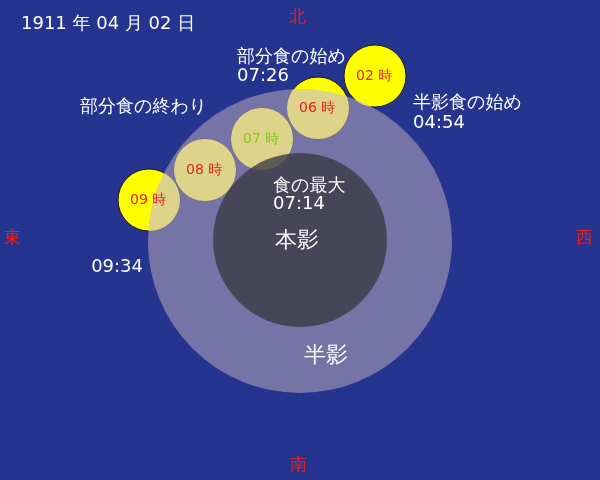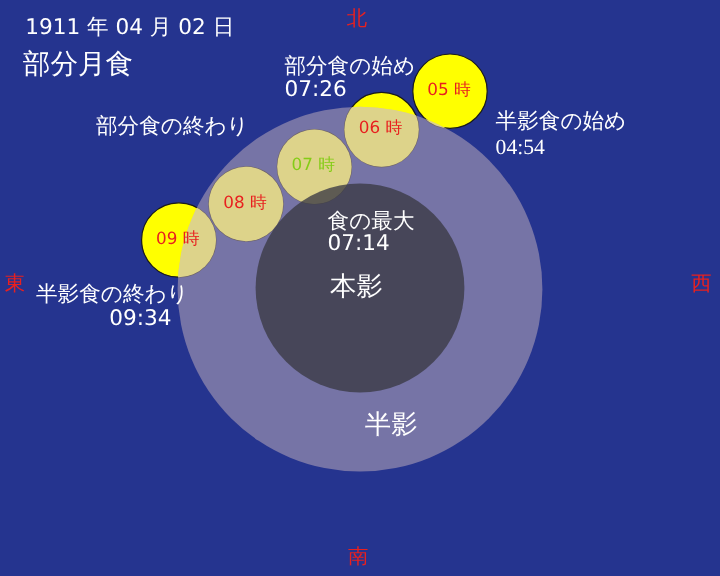--- a/index.html
+++ b/index.html
@@ -34,43 +34,41 @@
       <circle cx="375" cy="76" r="31" fill="#ddd38a"></circle>
       <circle cx="318" cy="108" r="31" fill="#ddd38a"></circle>
       <circle cx="262" cy="139" r="31" fill="#ddd38a"></circle>
       <circle cx="205" cy="170" r="31" fill="#ddd38a"></circle>
       <circle cx="149" cy="200" r="31" fill="#ddd38a"></circle>
     </g>
 
     <circle cx="300" cy="240" r="87" fill="#3a3a44" fill-opacity="0.78"></circle>
   </svg>
 
-  <div class="t" style="left:356px; top:68px; color:#e8201f; font-size:14px;">05 時</div>
+  <div class="t" style="left:356px; top:68px; color:#e8201f; font-size:14px;">02 時</div>
   <div class="t" style="left:299px; top:100px; color:#e8201f; font-size:14px;">06 時</div>
   <div class="t" style="left:243px; top:131px; color:#84cc16; font-size:14px;">07 時</div>
   <div class="t" style="left:186px; top:162px; color:#e8201f; font-size:14px;">08 時</div>
   <div class="t" style="left:130px; top:192px; color:#e8201f; font-size:14px;">09 時</div>
 
   <div class="t" style="left:21px; top:14px; font-size:18px;">1911 年 04 月 02 日</div>
-  <div class="t" style="left:19px; top:43px; font-size:23px;">部分月食</div>
 
   <div class="dir" style="left:289px; top:8px;">北</div>
   <div class="dir" style="left:4px; top:229px;">東</div>
   <div class="dir" style="left:576px; top:229px;">西</div>
   <div class="dir" style="left:290px; top:456px;">南</div>
 
   <div class="t ev" style="left:237px; top:47px;">部分食の始め</div>
   <div class="t ev" style="left:237px; top:66px;">07:26</div>
 
   <div class="t ev" style="left:413px; top:93px;">半影食の始め</div>
-  <div class="t ev" style="left:413px; top:113px;font-family:Liberation Serif, serif;">04:54</div>
+  <div class="t ev" style="left:413px; top:113px;">04:54</div>
 
   <div class="t ev evr" style="left:80px; top:97px; width:112px;">部分食の終わり</div>
 
   <div class="t ev" style="left:273px; top:176px;">食の最大</div>
   <div class="t ev" style="left:273px; top:194px;text-align:center;">07:14</div>
 
-  <div class="t ev evr" style="left:30px; top:237px; width:114px;">半影食の終わり</div>
   <div class="t ev evr" style="left:30px; top:257px; width:113px;">09:34</div>
 
   <div class="t" style="left:275px; top:229px; font-size:22px;">本影</div>
   <div class="t" style="left:275px; top:344px; font-size:22px;margin-left:29px;">半影</div>
 </div>
 
 </body></html>

